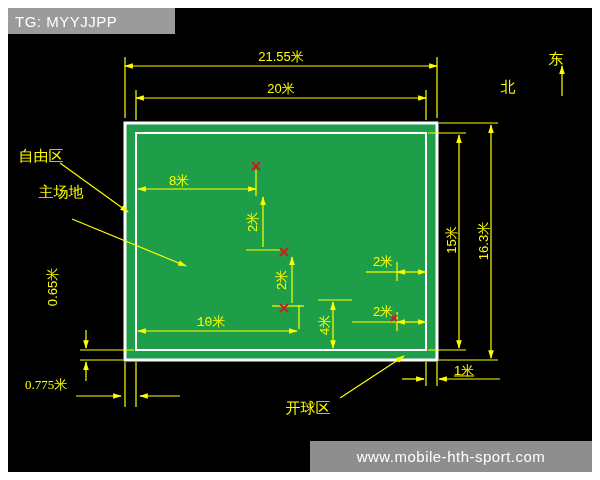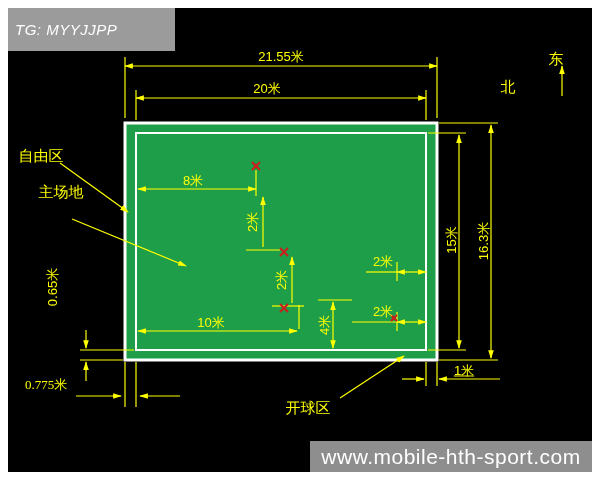--- a/index.html
+++ b/index.html
@@ -9,29 +9,29 @@
     background:#ffffff; overflow:hidden;
     font-family:"Liberation Sans", sans-serif;
   }
   #canvas {
     position:absolute; left:8px; top:8px; width:584px; height:464px;
     background:#000000;
   }
   #dimsvg { position:absolute; left:0; top:0; }
   .bar { position:absolute; display:flex; align-items:center; }
   #topbar {
-    left:8px; top:8px; width:167px; height:43px;
-    background:#9b9b9b; padding-left:7px;font-style:italic;
+    left:8px; top:8px; width:167px; height:26px;
+    background:#9b9b9b; padding-left:7px;
   }
   #topbar span { color:#ffffff; font-size:15px; letter-spacing:0.5px; }
   #botbar {
     left:310px; top:441px; width:282px; height:31px;
     background:#8e8e8e; justify-content:center;
   }
-  #botbar span { color:#ffffff; font-size:21px; letter-spacing:0.5px; }
+  #botbar span { color:#ffffff; font-size:15px; letter-spacing:0.5px; }
   .t {
     position:absolute; color:#ffff00; font-size:13px;
     white-space:nowrap; transform:translate(-50%,-50%);
     line-height:1;
   }
   .rot { transform:translate(-50%,-50%) rotate(-90deg); }
   .cn { font-size:15px; }
 </style>
 </head>
 <body>
@@ -118,29 +118,29 @@
       <line x1="280" y1="248" x2="288" y2="256"></line>
         <line x1="280" y1="256" x2="288" y2="248"></line>
       <line x1="280" y1="304" x2="288" y2="312"></line>
         <line x1="280" y1="312" x2="288" y2="304"></line>
       <line x1="391" y1="315" x2="397" y2="321"></line>
         <line x1="391" y1="321" x2="397" y2="315"></line>
     </g>
   </svg>
 
   <span class="t" style="left:281px;top:56px;">21.55米</span>
-  <span class="t" style="left:267px;top:88px;">20米</span>
+  <span class="t" style="left:281px;top:88px;">20米</span>
   <span class="t cn" style="left:556px;top:58px;">东</span>
   <span class="t cn" style="left:508px;top:86px;">北</span>
   <span class="t cn" style="left:41px;top:155px;">自由区</span>
   <span class="t cn" style="left:45px;top:191px;margin-left:16px;">主场地</span>
-  <span class="t" style="left:193px;top:180px;">8米</span>
+  <span class="t" style="left:179px;top:180px;">8米</span>
   <span class="t rot" style="left:252px;top:222px;">2米</span>
   <span class="t rot" style="left:281px;top:280px;">2米</span>
-  <span class="t" style="left:211px;top:322px;">10米</span>
+  <span class="t" style="left:211px;top:322px;font-family:Liberation Mono, monospace;">10米</span>
   <span class="t rot" style="left:324px;top:325px;">4米</span>
   <span class="t" style="left:383px;top:261px;">2米</span>
   <span class="t" style="left:383px;top:311px;">2米</span>
   <span class="t rot" style="left:451px;top:240px;">15米</span>
   <span class="t rot" style="left:483px;top:241px;">16.3米</span>
   <span class="t" style="left:464px;top:370px;text-decoration:underline;">1米</span>
   <span class="t rot" style="left:52px;top:287px;">0.65米</span>
   <span class="t" style="left:46px;top:384px;font-family:Liberation Serif, serif;">0.775米</span>
   <span class="t cn" style="left:308px;top:407px;">开球区</span>
 

